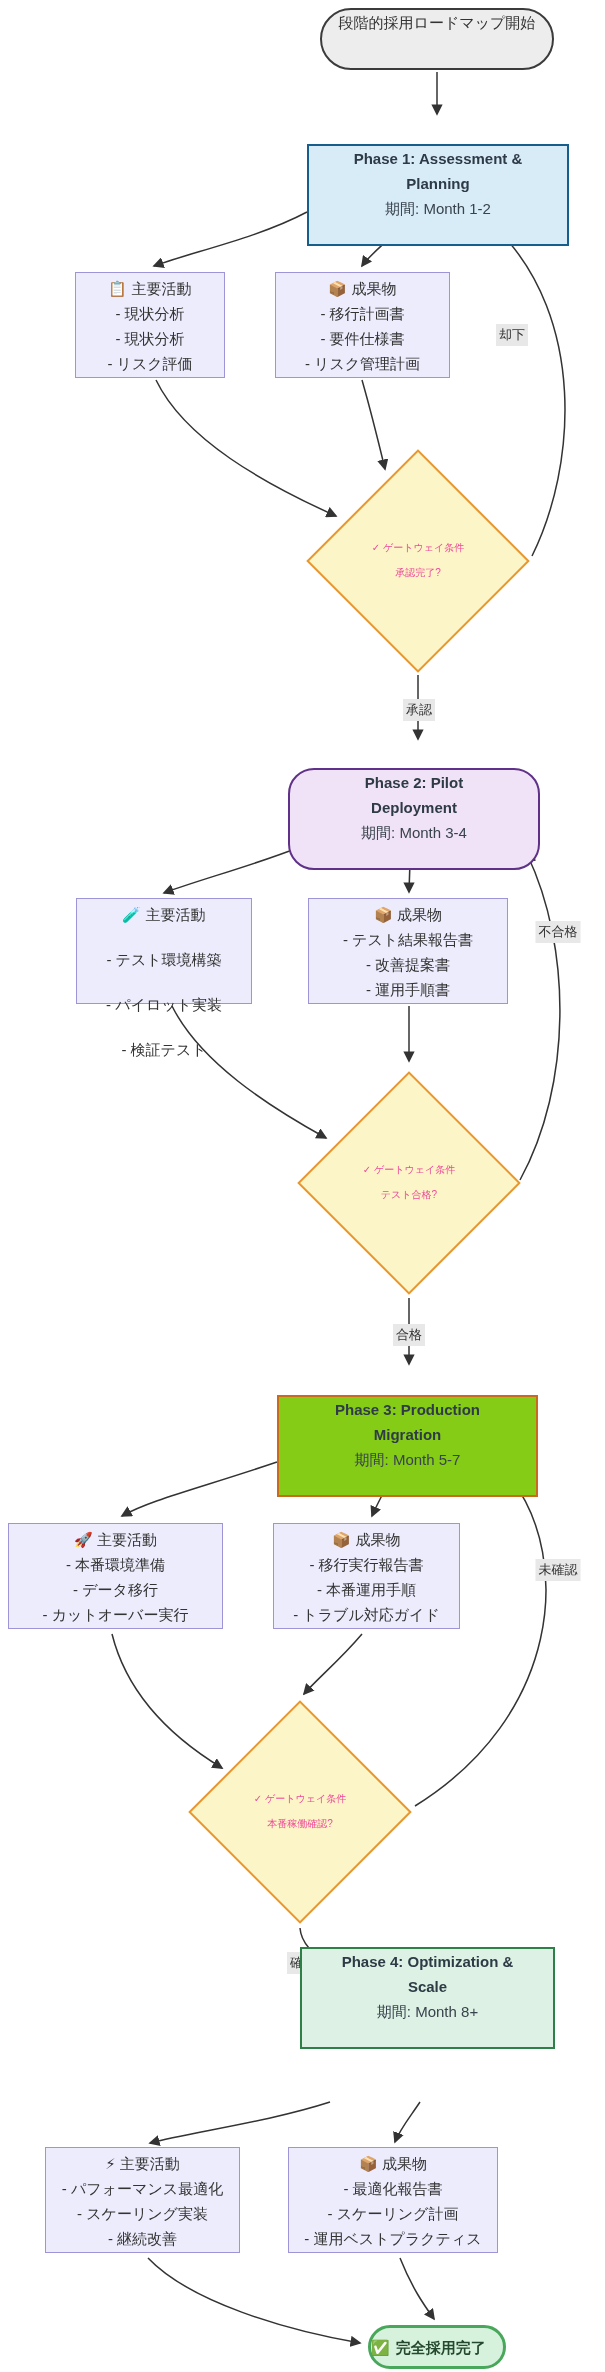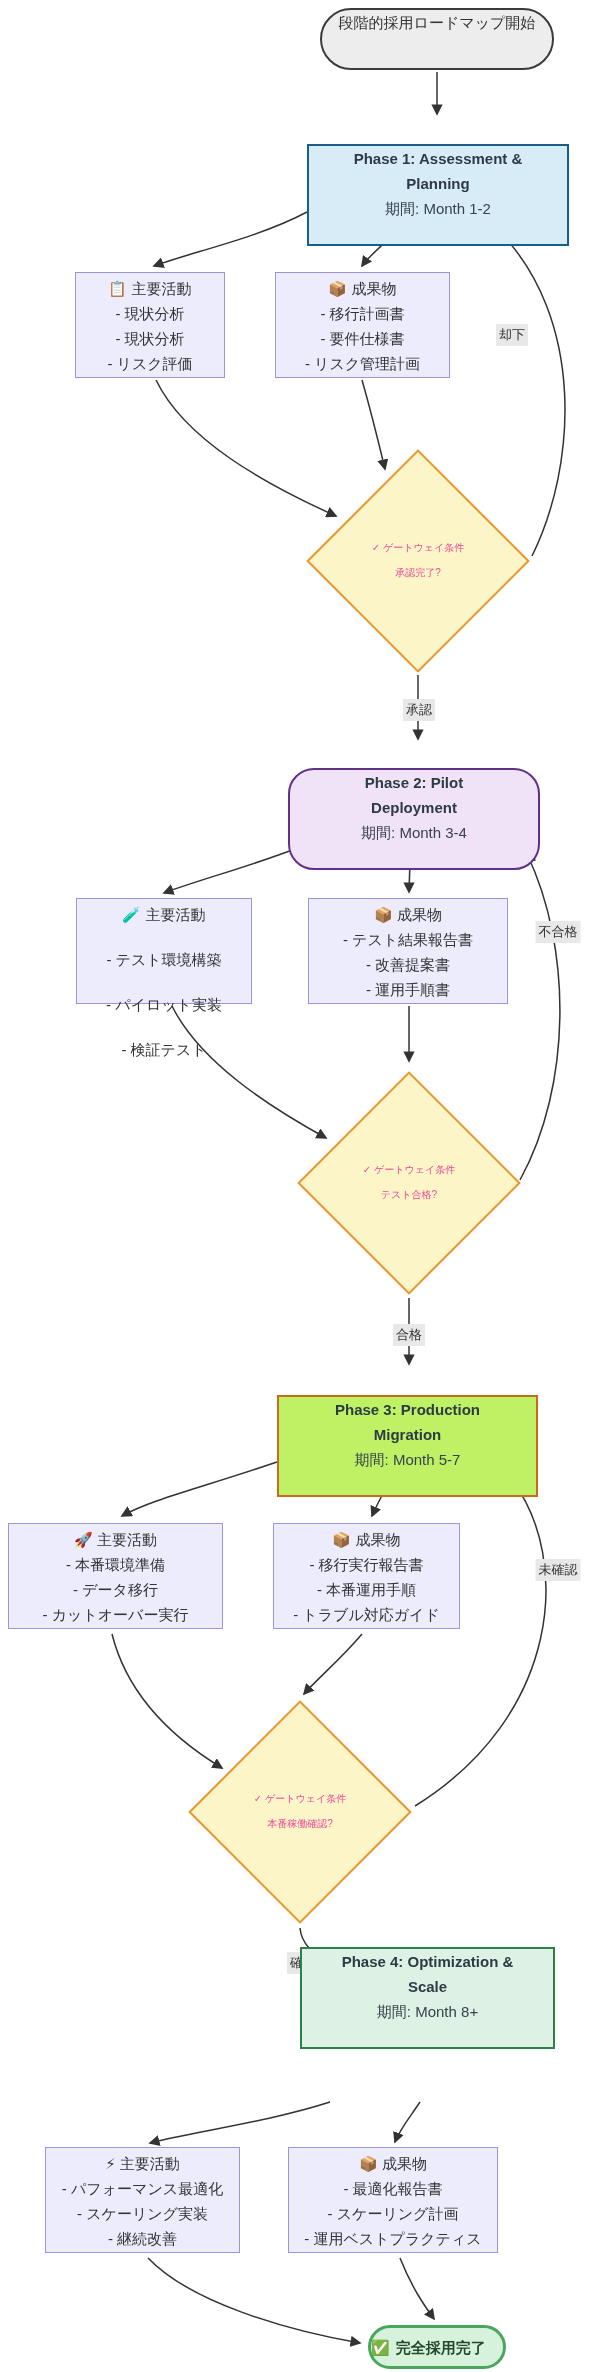--- a/index.html
+++ b/index.html
@@ -11,21 +11,21 @@
   
   .stadium{background:#ededed;border:2px solid #3b3b3b;border-radius:31px;padding:0 14px;}
   .end-stadium{background:#d7f2dc;border:3px solid #49a75c;border-radius:23px;
                color:#24492e;font-weight:bold;flex-direction:row;gap:6px;}
   
   .phase{border-width:2px;border-style:solid;margin-top:23px;}
   .phase-title{font-weight:bold;color:#2e3b47;max-width:185px;}
   .phase-period{color:#39434d;}
   .phase1{background:#d8ecf8;border-color:#175e8d;}
   .phase2{background:#f1e3f7;border-color:#5f3188;}
-  .phase3{background:#bef264;border-color:#c96a1e;}
+  .phase3{background:#84cc16;border-color:#c96a1e;}
   .phase4{background:#ddf2e4;border-color:#2e8049;}
   
   .card{background:#ececfd;border:1px solid #9e94d8;padding:3px 6px;}
   .card .line{white-space:nowrap;}
   
   .diamond{position:absolute;box-sizing:border-box;background:#fcf5c7;border:2px solid #e8962f;
            transform:rotate(45deg);}
   .diamond-text{position:absolute;text-align:center;font-size:10px;line-height:25px;color:#ec4899;}
   
   .edge-label{position:absolute;transform:translate(-50%,-50%);background:#e8e8e8;

